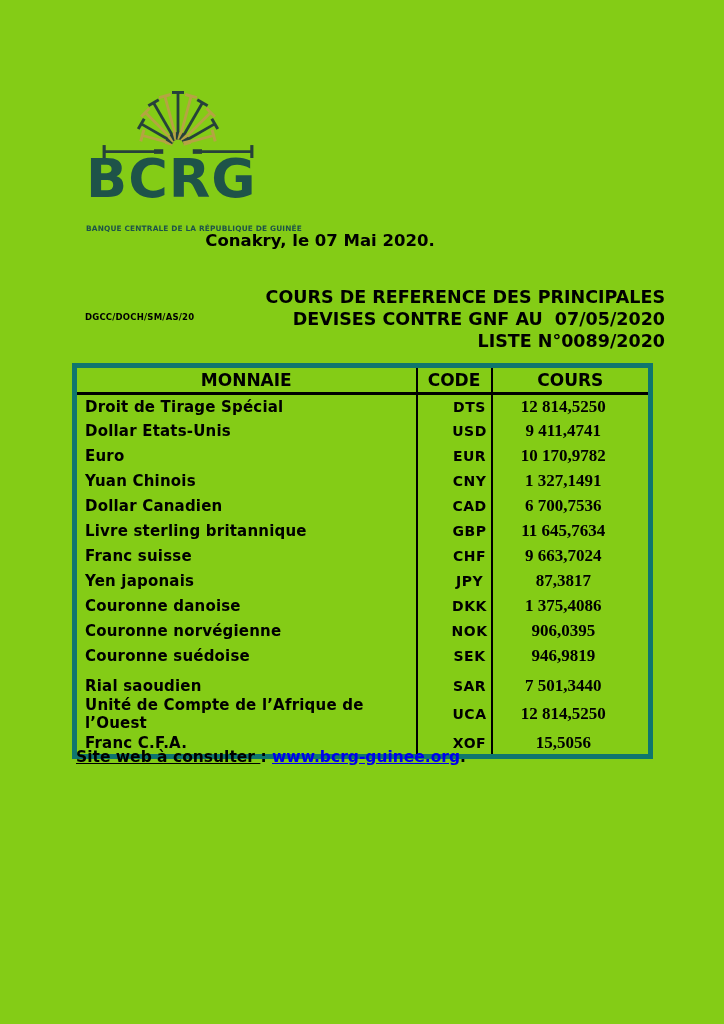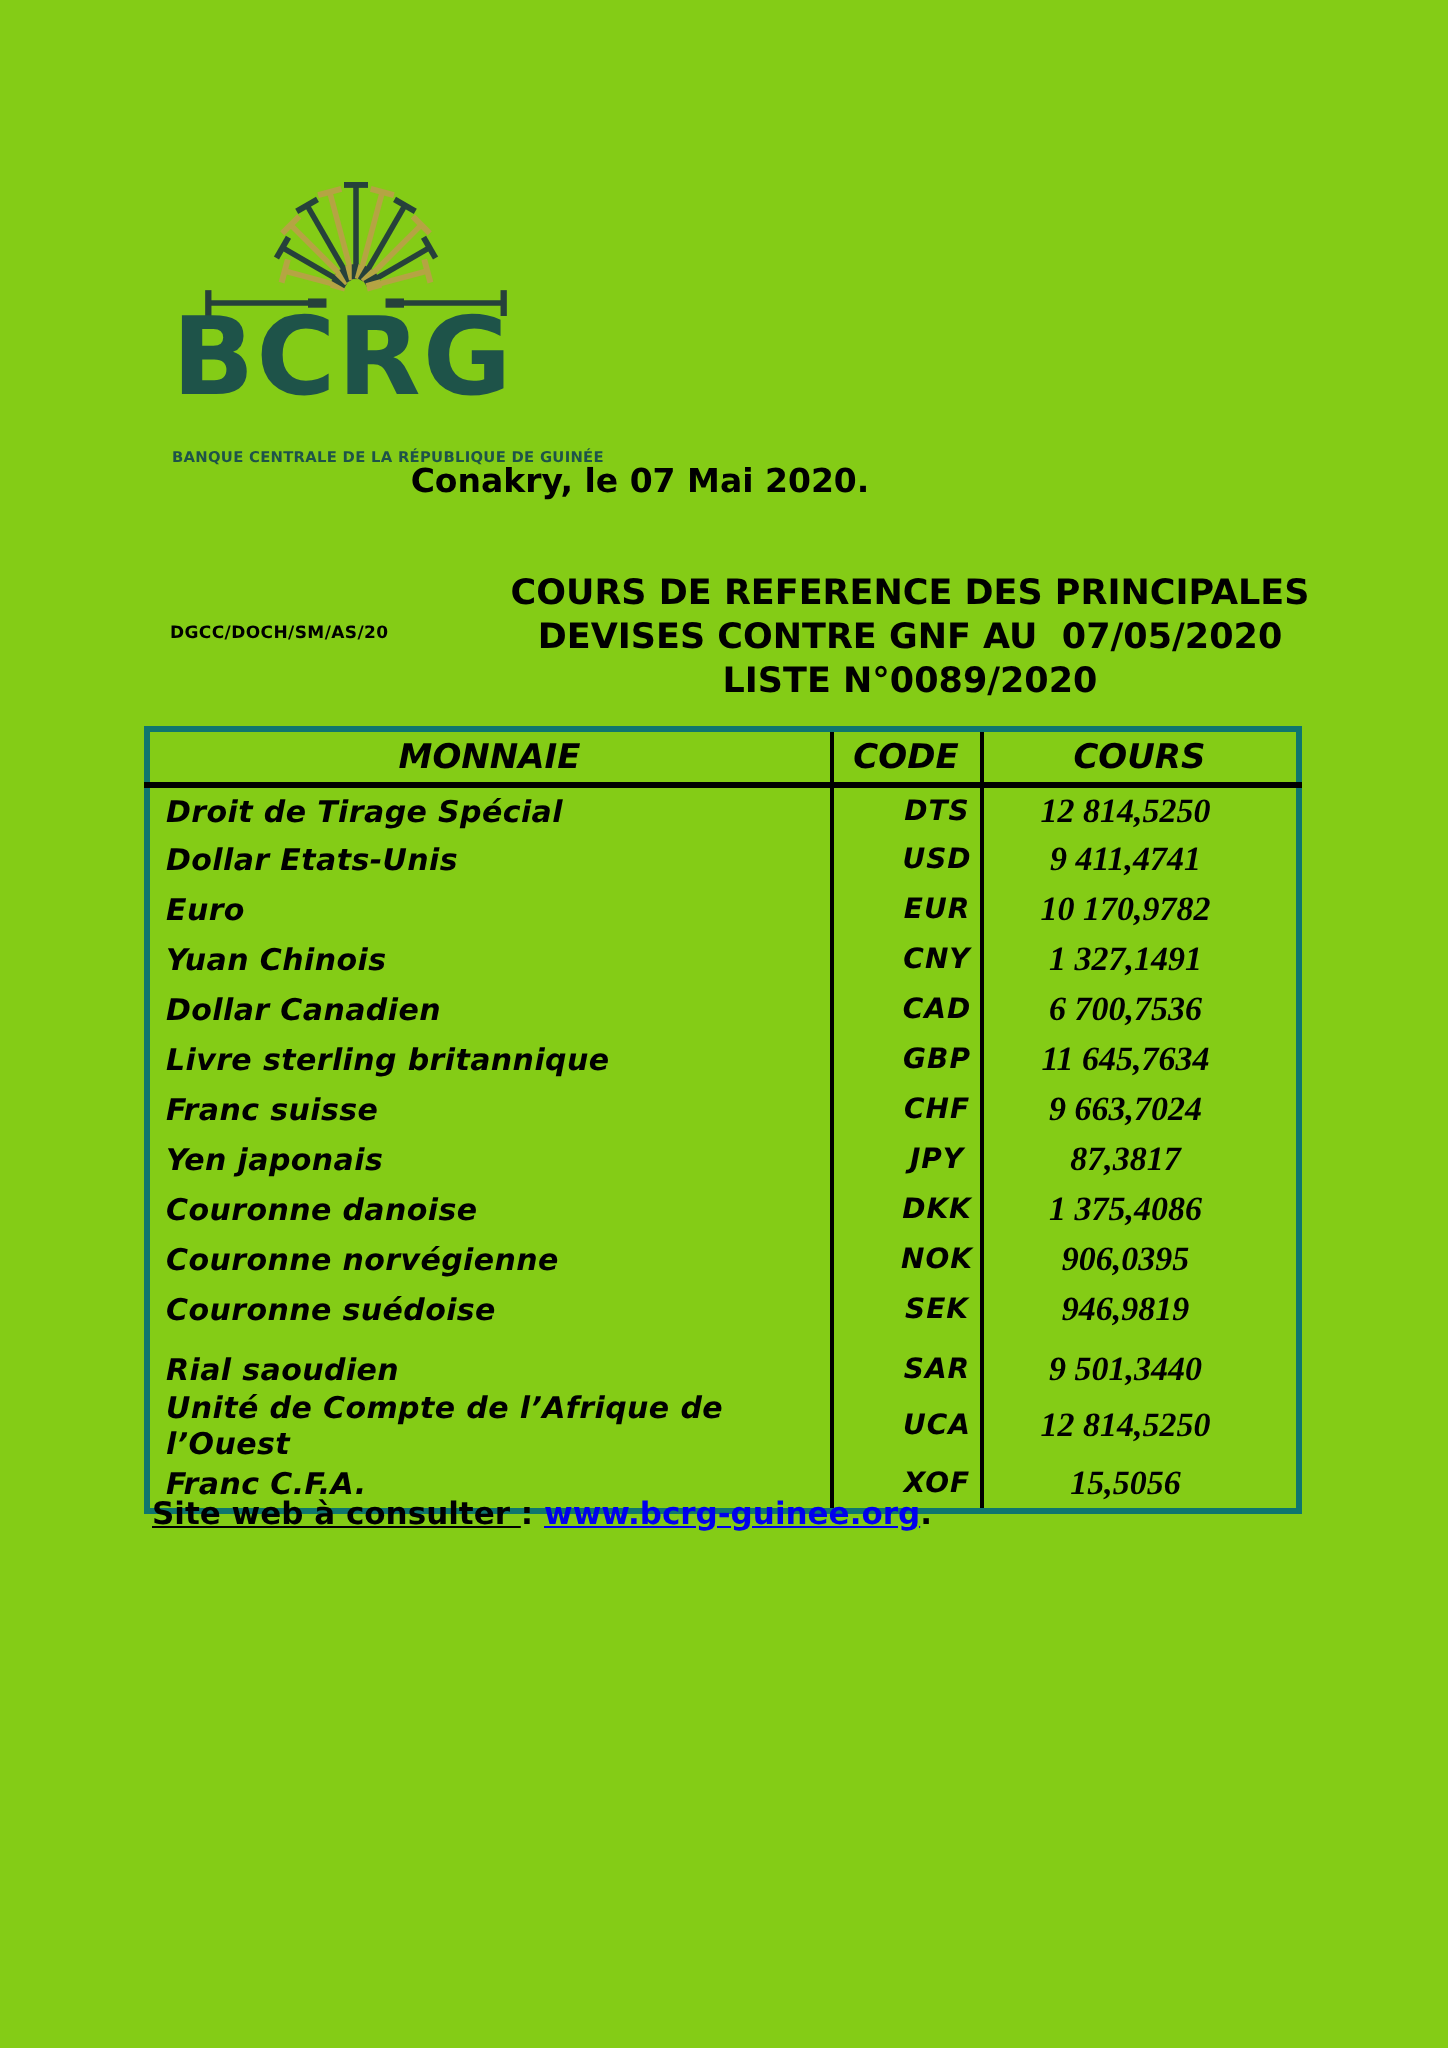--- a/index.html
+++ b/index.html
@@ -55,37 +55,36 @@
     font-weight: bold;
     letter-spacing: 0.2px;
   }
 
   
   .doc-title {
     position: absolute;
     left: 245px;
     top: 286px;
     width: 420px;
-    text-align: center;
+    text-align: right;
     font-size: 17.5px;
     font-weight: bold;
     line-height: 22px;
   }
   .doc-title div { white-space: pre-wrap; }
 
   
   .rates-table {
     position: absolute;
     left: 72px;
     top: 363px;
     width: 576px;
     border-collapse: collapse;
     table-layout: fixed;
-    border: 3px solid #0f766e;
-    font-style: italic;
+    border: 5px solid #0f766e;
   }
   .rates-table col.c-monnaie { width: 342px; }
   .rates-table col.c-code    { width: 75px; }
   .rates-table col.c-cours   { width: 159px; }
   .rates-table th {
     height: 28px;
     font-size: 17px;
     font-weight: bold;
     text-align: center;
     vertical-align: middle;
@@ -298,21 +297,21 @@
 
         <tr>
           <td class="cell-monnaie">Couronne suédoise</td>
           <td class="cell-code">SEK</td>
           <td class="cell-cours">946,9819</td>
         </tr>
 
         <tr class="gap">
           <td class="cell-monnaie">Rial saoudien</td>
           <td class="cell-code">SAR</td>
-          <td class="cell-cours">9 501,3440</td>
+          <td class="cell-cours">7 501,3440</td>
         </tr>
 
         <tr>
           <td class="cell-monnaie">Unité de Compte de l’Afrique de l’Ouest</td>
           <td class="cell-code">UCA</td>
           <td class="cell-cours">12 814,5250</td>
         </tr>
 
         <tr>
           <td class="cell-monnaie">Franc C.F.A.</td>

